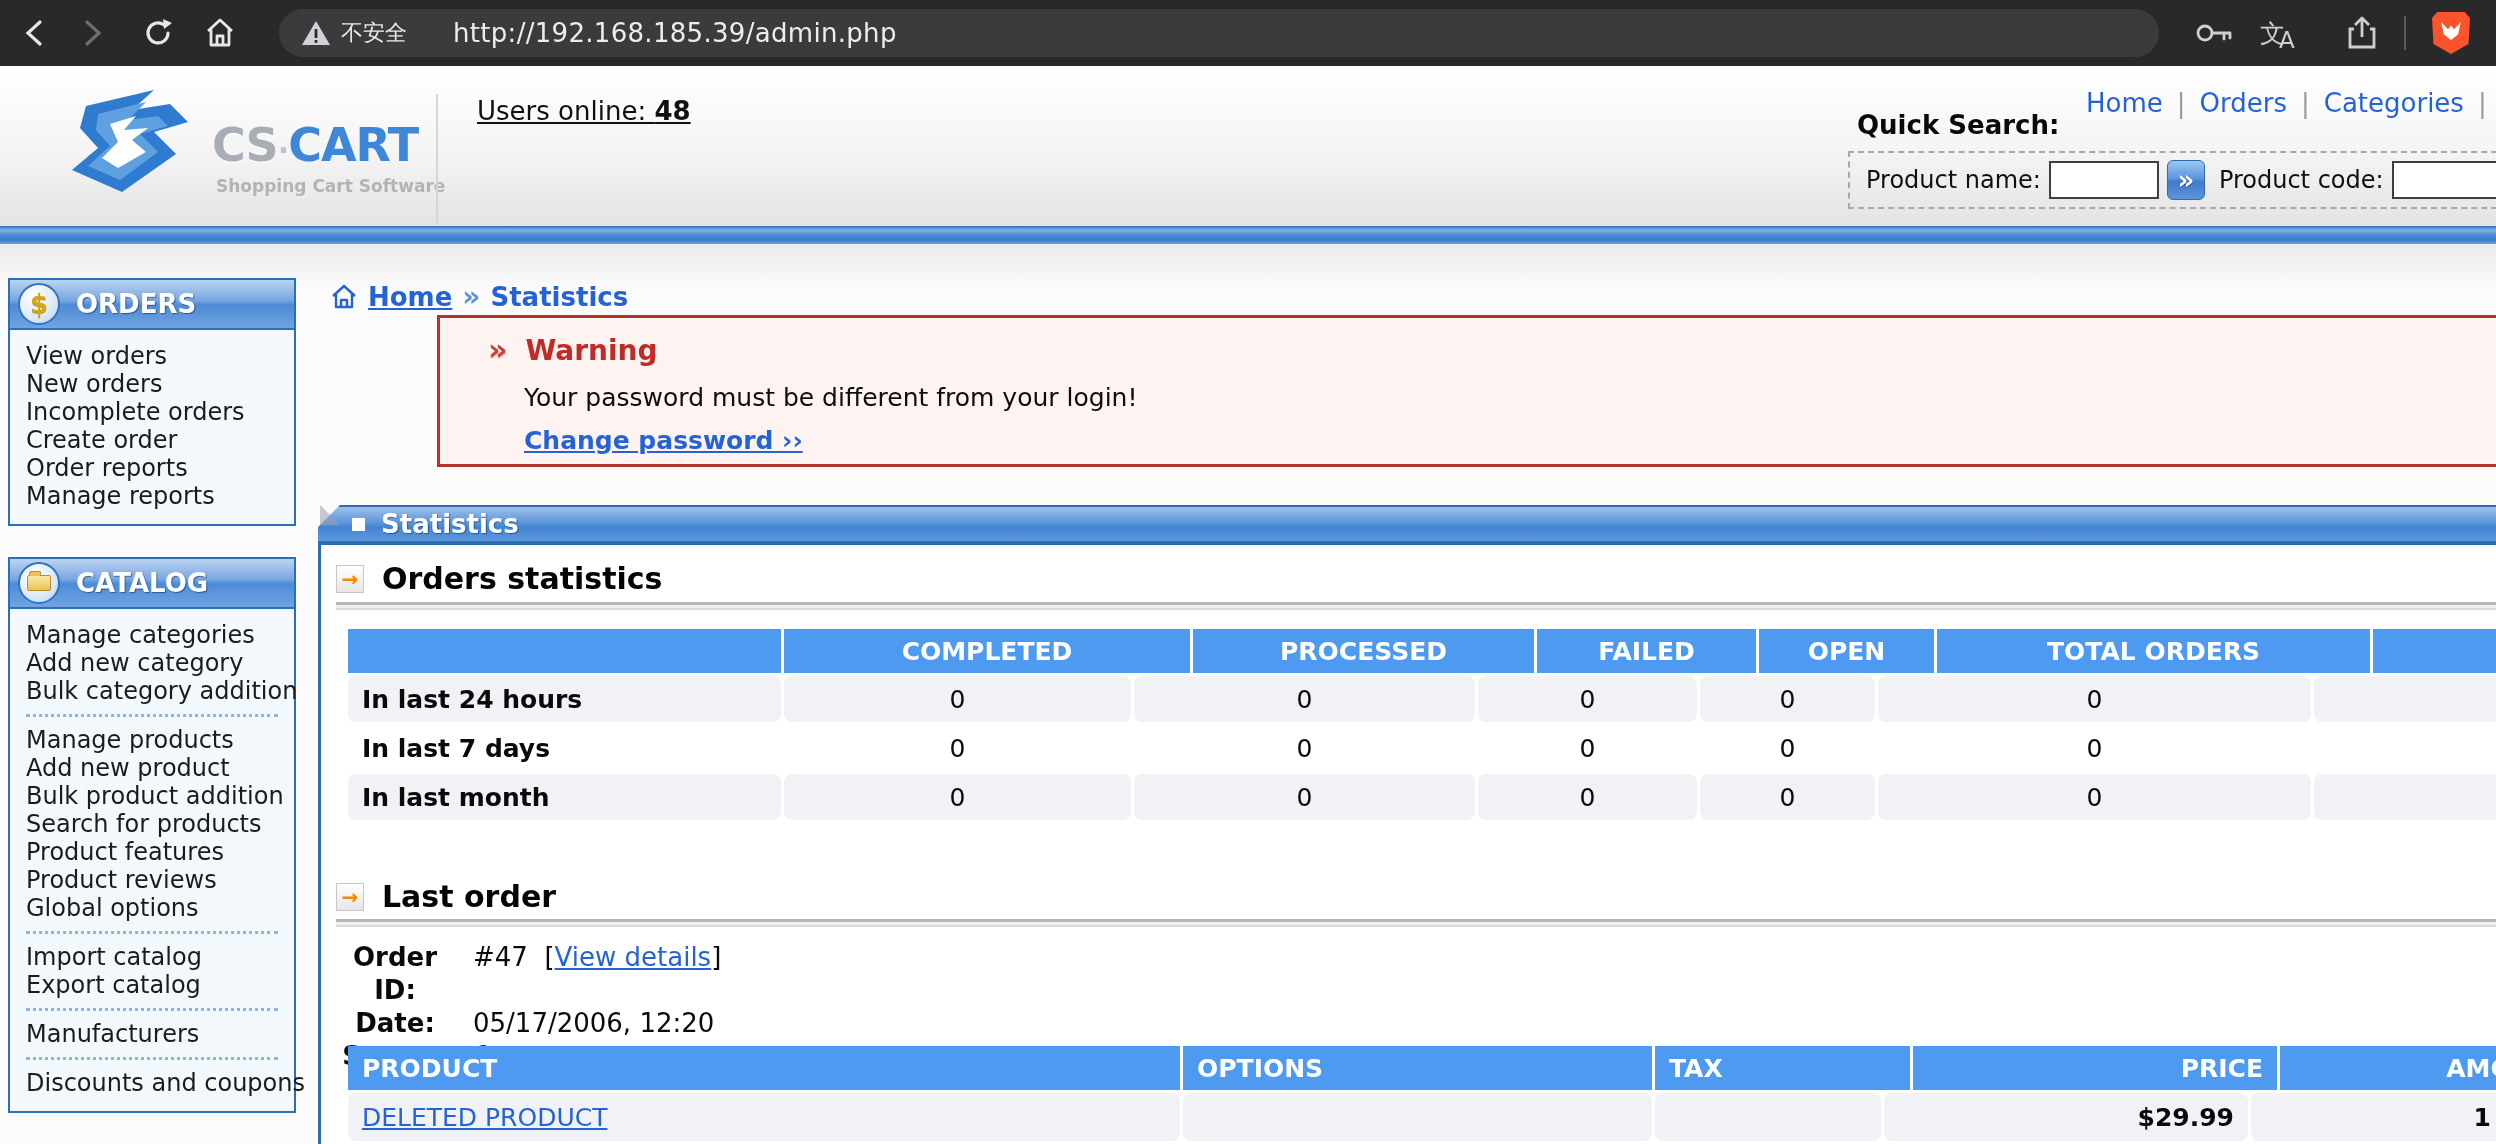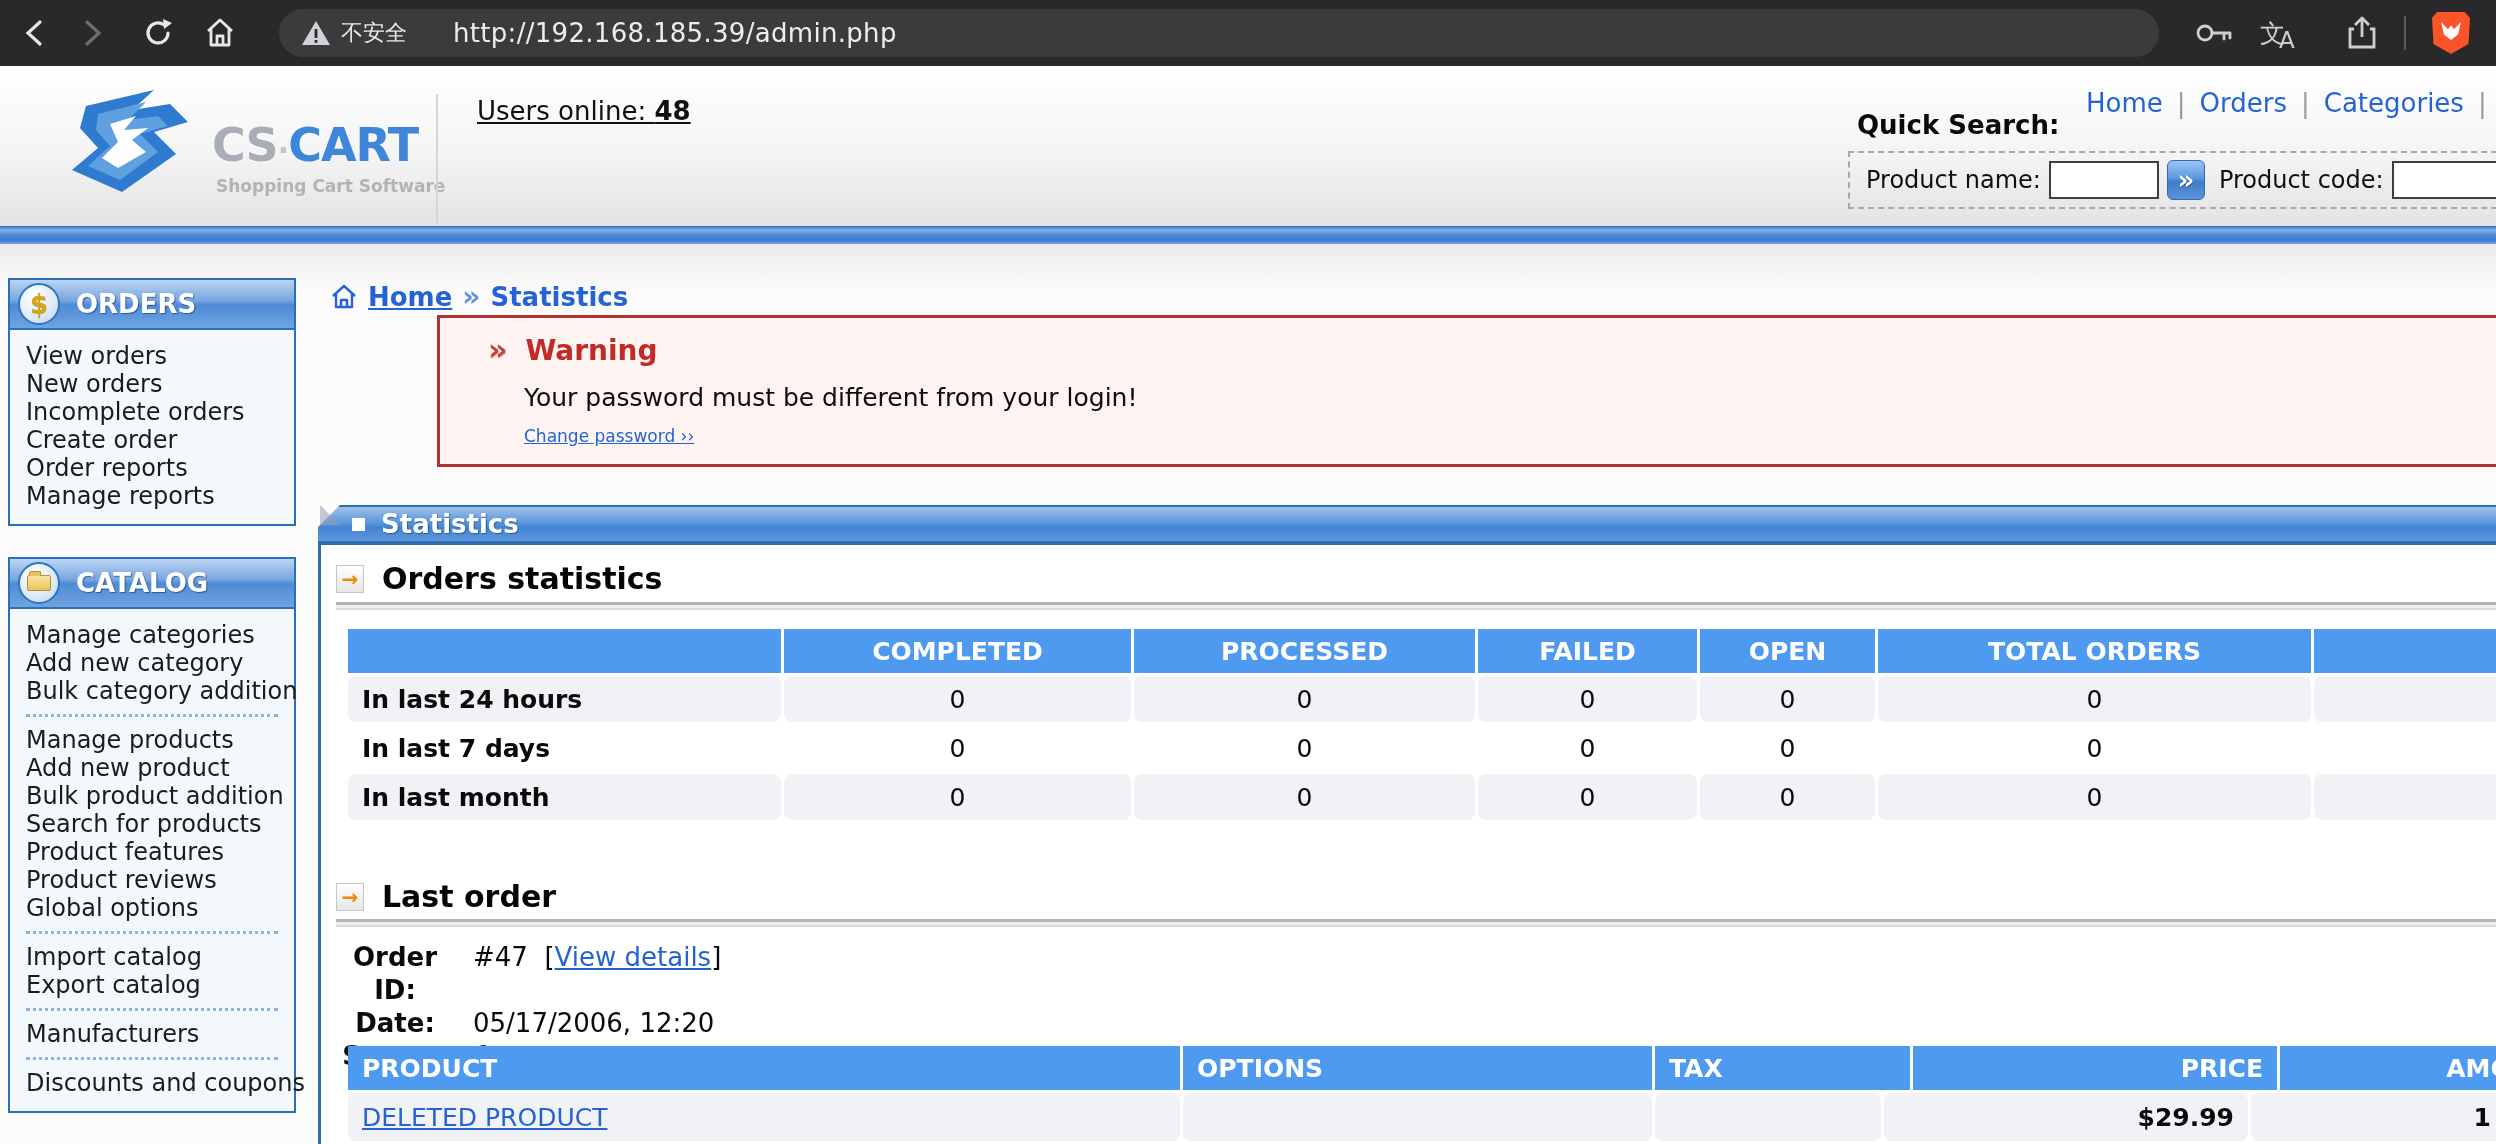--- a/index.html
+++ b/index.html
@@ -60,21 +60,21 @@
   .breadcrumb { position:absolute; left:330px; top:36px; display:flex; align-items:center; gap:10px; font-size:26px; }
   .crumb-home { color:#2563D4; font-weight:bold; text-decoration:underline; cursor:pointer; }
   .crumb-arrow { color:#5D92DA; font-size:28px; font-weight:bold; }
   .crumb-current { color:#2563D4; font-weight:bold; }
 
   
   .warn-box { position:absolute; left:437px; top:71px; width:2120px; height:152px; background:#FDF4F1; border:3px solid #B23230; padding:16px 0 0 48px; }
   .warn-chev { color:#C6413C; font-size:30px; font-weight:bold; float:left; margin-right:18px; margin-top:-2px; text-shadow:1px 1px 0 #E8B7B2; }
   .warn-title { color:#C02B28; font-size:28px; font-weight:bold; }
   .warn-msg { font-size:25px; color:#0D0D0D; margin:16px 0 0 36px; }
-  .warn-link { display:inline-block; margin:14px 0 0 36px; font-size:17px; font-weight:normal; color:#2563D4; text-decoration:underline; cursor:pointer; }
+  .warn-link { display:inline-block; margin:14px 0 0 36px; font-size:25px; font-weight:bold; color:#2563D4; text-decoration:underline; cursor:pointer; }
 
   
   .section { position:absolute; left:318px; top:261px; width:2290px; height:700px; }
   .section-bar { height:40px; background:linear-gradient(180deg,#9DC0EA 0%,#5E97DC 45%,#4385D3 60%,#5E97DC 100%); border-top:2px solid #2E6CB0; border-bottom:4px solid #2E6CB0; display:flex; align-items:center; position:relative; }
   .fold { position:absolute; left:0; top:-2px; width:0; height:0; border-top:22px solid #FBFBFC; border-right:22px solid transparent; }
   .fold::after { content:""; position:absolute; left:2px; top:-22px; width:0; height:0; border-bottom:20px solid rgba(150,160,175,.55); border-right:20px solid transparent; }
   .bar-bullet { width:13px; height:13px; background:#fff; margin-left:34px; }
   .bar-title { color:#fff; font-size:26px; font-weight:bold; margin-left:16px; text-shadow:1px 1px 1px rgba(10,40,90,.5); }
   .section-body { position:relative; background:#fff; border-left:3px solid #2E6CB0; height:654px; }
 
@@ -286,21 +286,21 @@
 
       <div class="sub-heading" style="top:16px">
         <span class="h-arrow">→</span>
         <span class="txt">Orders statistics</span>
       </div>
       <div class="h-rule" style="top:57px"></div>
 
       <div class="tbl" style="top:84px">
         <div class="trow thead">
           <span class="tc" style="width:433px"></span>
-          <span class="tc" style="width:347px">COMPLETED</span>
+          <span class="tc" style="width:406px">COMPLETED</span>
           <span class="tc" style="width:341px">PROCESSED</span>
           <span class="tc" style="width:219px">FAILED</span>
           <span class="tc" style="width:175px">OPEN</span>
           <span class="tc" style="width:433px">TOTAL ORDERS</span>
           <span class="tc" style="width:262px"></span>
         </div>
         <div class="trow tdata rowA">
           <span class="tc left bold" style="width:433px">In last 24 hours</span>
           <span class="tc" style="width:347px">0</span>
           <span class="tc" style="width:341px">0</span>

